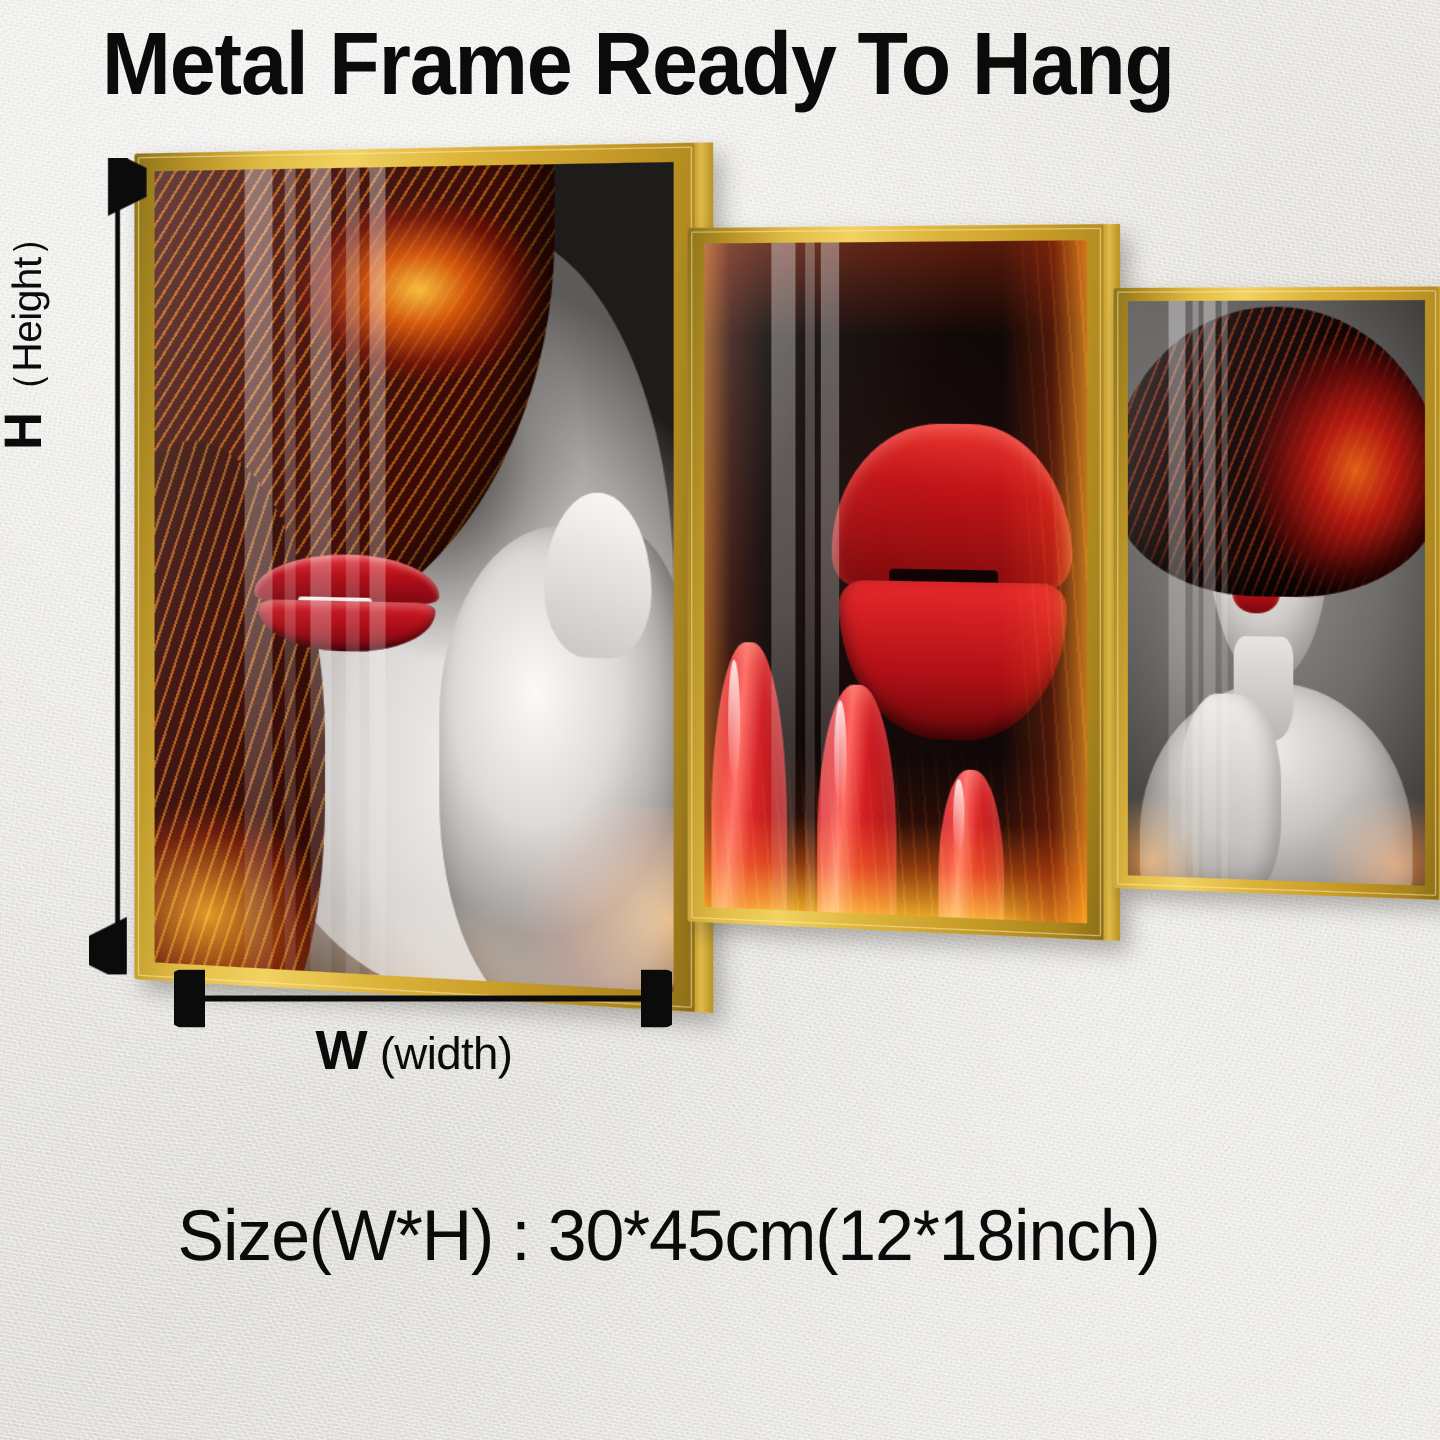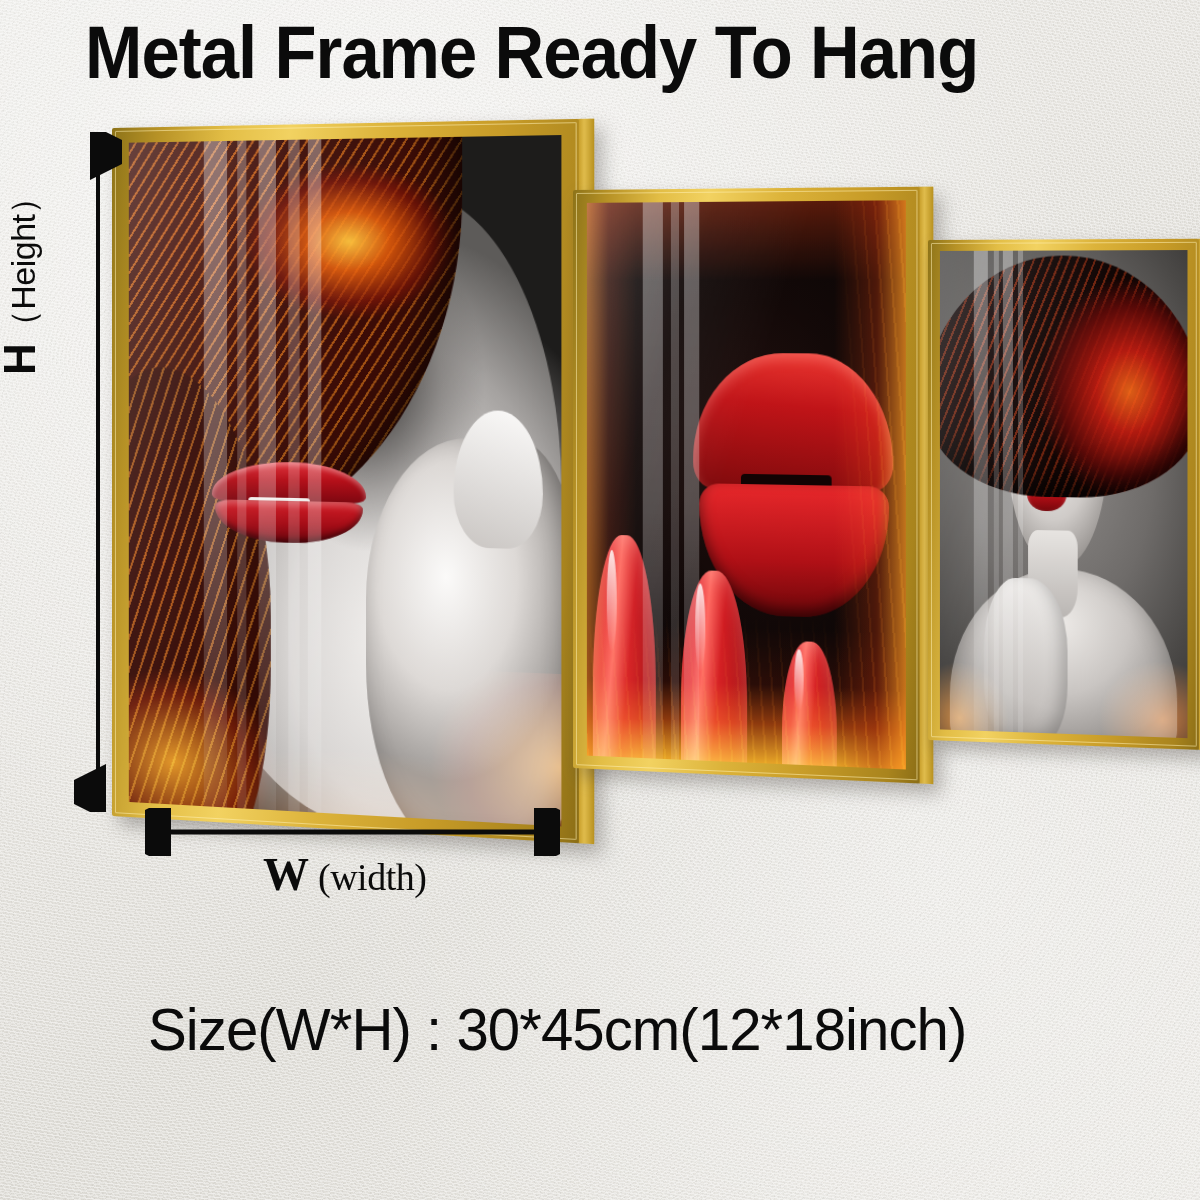--- a/index.html
+++ b/index.html
@@ -55,21 +55,21 @@
   #h-label{
     position:absolute;left:-2px;top:375px;width:230px;
     transform:rotate(-90deg);transform-origin:left top;
     white-space:nowrap;color:#0b0b0b;line-height:1;
   }
   #h-label .big{font-size:44px;font-weight:bold;letter-spacing:0;}
   #h-label .small{font-size:34px;font-weight:400;letter-spacing:-.5px;}
 
   #w-label{
     position:absolute;left:263px;top:852px;white-space:nowrap;
-    color:#0b0b0b;line-height:1;font-family:Liberation Serif, serif;
+    color:#0b0b0b;line-height:1;
   }
   #w-label .big{font-size:46px;font-weight:bold;}
   #w-label .small{font-size:38px;font-weight:400;letter-spacing:-.5px;}
 
   
   .frame{
     position:absolute;
     box-sizing:border-box;
     filter:drop-shadow(7px 9px 9px rgba(70,65,60,.38));
   }

